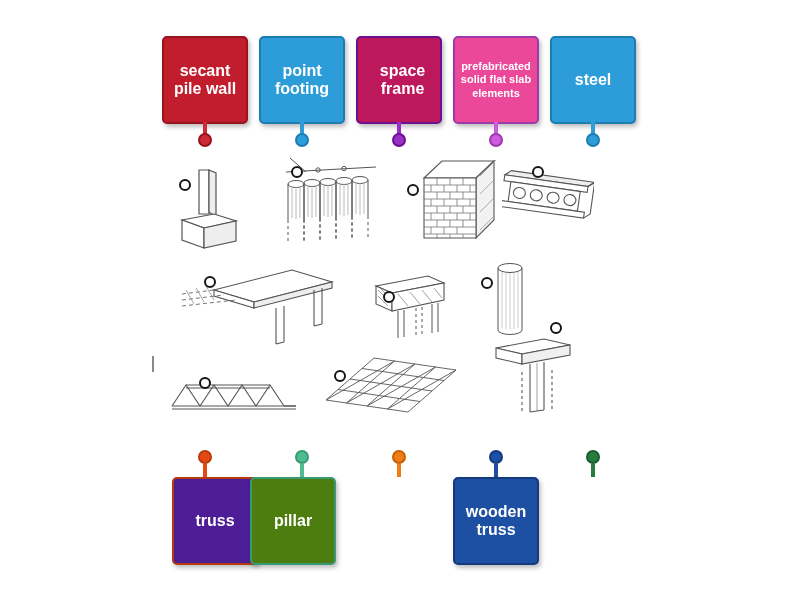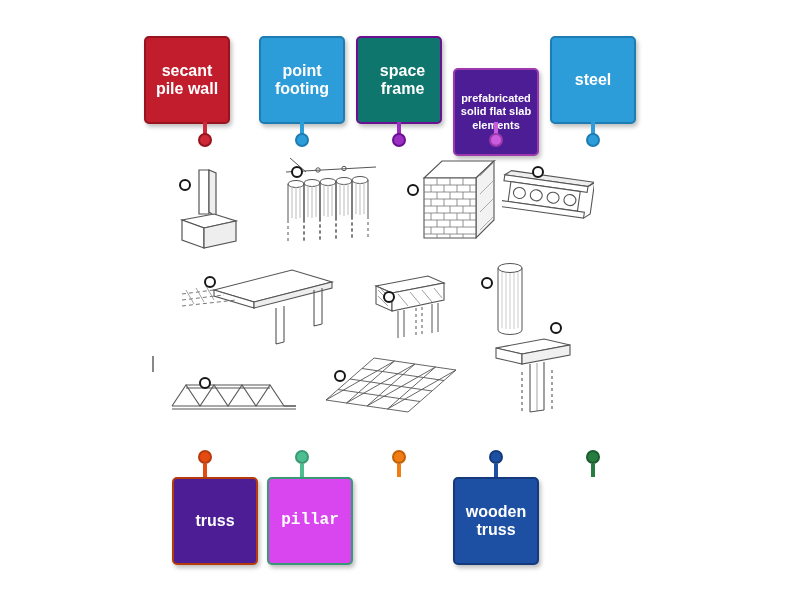--- a/index.html
+++ b/index.html
@@ -41,30 +41,30 @@
     cursor:pointer;
   }
   .diagram { position:absolute; }
   .stray-mark { position:absolute; width:2px; height:16px; background:#888; }
 </style>
 </head>
 <body>
 
 <div class="stage">
 
-  <div class="card top-row" style="left: 144px; background-color: rgb(194, 29, 44); border-color: rgb(151, 20, 31);">
+  <div class="card top-row" style="left: 162px; background-color: rgb(194, 29, 44); border-color: rgb(151, 20, 31);">
     <span>secant pile wall</span>
   </div>
   <div class="card top-row" style="left: 259px; background-color: rgb(45, 157, 217); border-color: rgb(29, 124, 178); align-items: center;">
     <span>point footing</span>
   </div>
-  <div class="card top-row" style="left: 356px; background-color: #0f766e; border-color: rgb(106, 16, 144); padding-left: 12px;">
+  <div class="card top-row" style="left: 356px; background-color: #be185d; border-color: rgb(106, 16, 144); padding-left: 12px;">
     <span>space frame</span>
   </div>
-  <div class="card top-row small-text" style="left: 453px; background-color: #4c1d95; border-color: rgb(156, 57, 175); margin-top: 32px;">
+  <div class="card top-row small-text" style="left: 453px; background-color: #ec4899; border-color: rgb(156, 57, 175);">
     <span>prefabricated solid flat slab elements</span>
   </div>
   <div class="card top-row" style="left: 550px; background-color: rgb(45, 157, 217); border-color: rgb(29, 124, 178);">
     <span>steel</span>
   </div>
 
   <div class="pin-stem" style="left: 203px; top: 122px; background-color: rgb(206, 41, 54);"></div>
   <div class="pin-dot" style="left: 198px; top: 133px; background-color: rgb(206, 41, 54); border-color: rgb(151, 20, 31);"></div>
   <div class="pin-stem" style="left: 300px; top: 122px; background-color: rgb(45, 157, 217);"></div>
   <div class="pin-dot" style="left: 295px; top: 133px; background-color: rgb(45, 157, 217); border-color: rgb(29, 124, 178);"></div>
@@ -240,20 +240,20 @@
   <div class="pin-dot" style="left: 392px; top: 450px; background-color: rgb(239, 125, 19); border-color: rgb(197, 95, 6);"></div>
   <div class="pin-stem" style="left: 397px; top: 464px; background-color: rgb(239, 125, 19);"></div>
   <div class="pin-dot" style="left: 489px; top: 450px; background-color: rgb(29, 79, 162); border-color: rgb(20, 58, 125);"></div>
   <div class="pin-stem" style="left: 494px; top: 464px; background-color: rgb(29, 79, 162);"></div>
   <div class="pin-dot" style="left: 586px; top: 450px; background-color: rgb(39, 125, 63); border-color: rgb(26, 92, 46);"></div>
   <div class="pin-stem" style="left: 591px; top: 464px; background-color: rgb(39, 125, 63);"></div>
 
   <div class="card bottom-row" style="left: 172px; background-color: #4c1d95; border-color: rgb(182, 58, 11);">
     <span>truss</span>
   </div>
-  <div class="card bottom-row" style="left: 267px; background-color: #d946ef; border-color: rgb(56, 154, 117); font-family: Liberation Mono, monospace;">
+  <div class="card bottom-row" style="left: 250px; background-color: #4d7c0f; border-color: rgb(56, 154, 117);">
     <span>pillar</span>
   </div>
   <div class="card bottom-row" style="left: 453px; background-color: rgb(29, 79, 162); border-color: rgb(20, 58, 125);">
     <span>wooden truss</span>
   </div>
 
 </div>
 
 </body></html>

